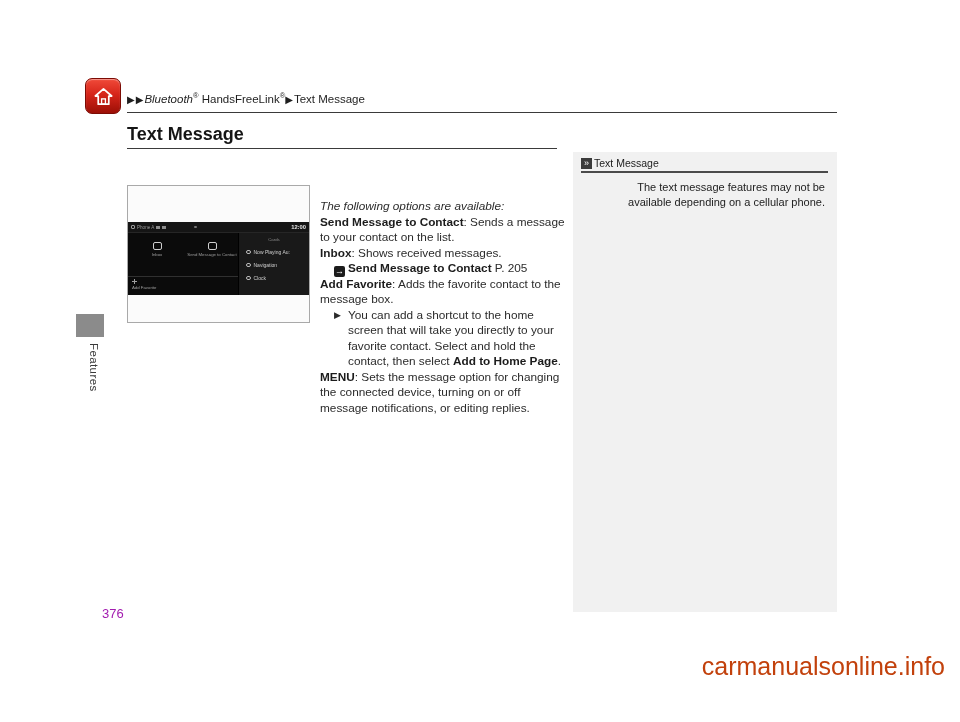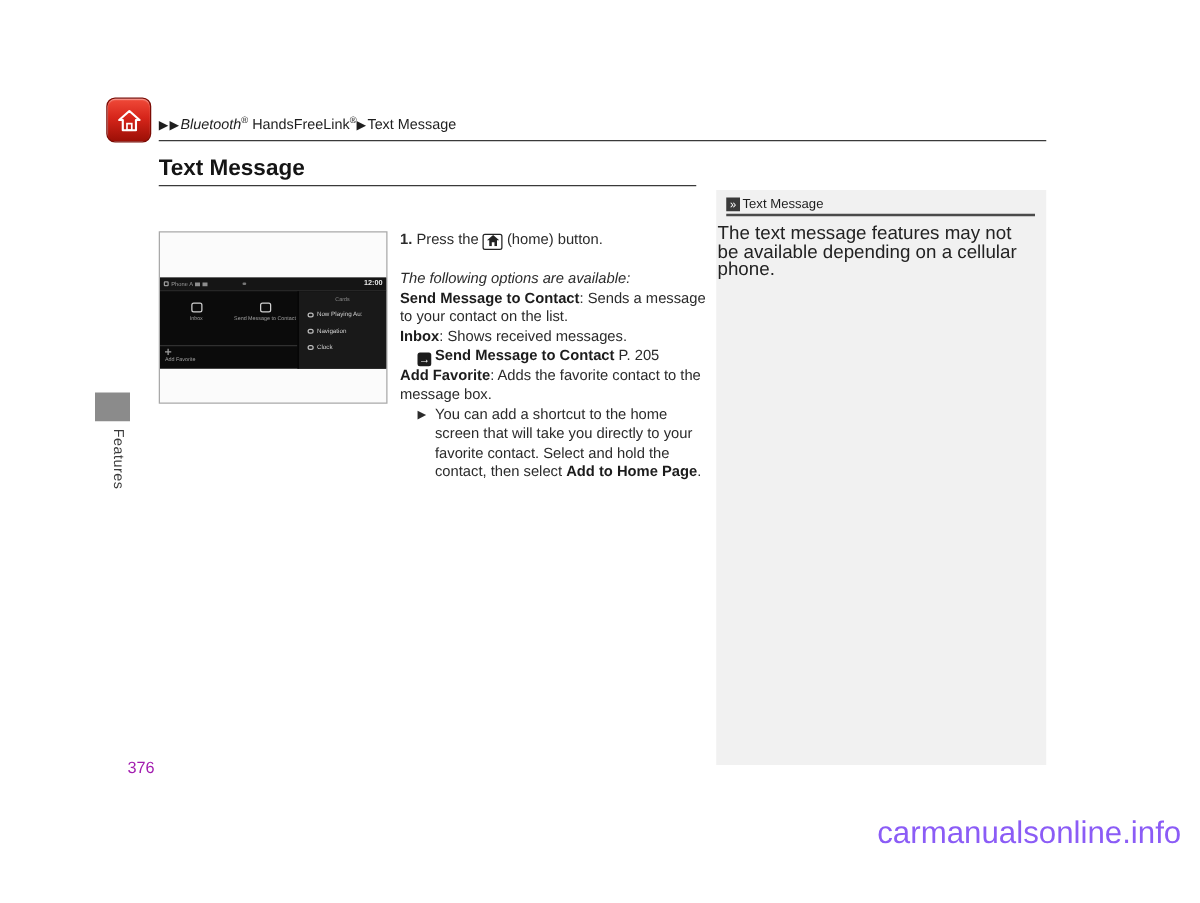--- a/index.html
+++ b/index.html
@@ -58,28 +58,28 @@
   .ref-icon { display:inline-block; width:11px; height:11px; background:#1c1c1c; border-radius:2px; color:#fff;
     font-size:9px; line-height:11px; text-align:center; vertical-align:-1.5px; margin-right:3px; }
   .bullet-para { position:relative; margin-left:14px !important; padding-left:14px; }
   .bullet-mark { position:absolute; left:0; top:0; font-size:9px; color:#2b2b2b; }
 
   
   .sidebar { position:absolute; left:573px; top:152px; width:264px; height:460px; background:#f1f1f1; }
   .sb-head { display:flex; align-items:center; gap:2px; margin:5px 9px 0 8px; padding-bottom:2px; border-bottom:2px solid #4a4a4a; }
   .sb-icon { width:11px; height:11px; background:#3a3a3a; color:#fff; font-size:9px; line-height:10px; text-align:center; flex:0 0 auto; }
   .sb-title { font-size:10.5px; color:#1c1c1c; }
-  .sb-note { margin:7px 12px 0 1px; font-size:15px; line-height:14.5px; color:#222; }
+  .sb-note { margin:7px 12px 0 20px; font-size:11px; line-height:14.5px; color:#222;text-align:right; }
 
   
   .features-tab { position:absolute; left:76px; top:314px; width:28px; height:23px; background:#8b8b8b; }
   .features-label { position:absolute; left:88px; top:343px; writing-mode:vertical-rl; font-size:11.5px; color:#3a3a3a; letter-spacing:0.4px; }
 
   .page-num { position:absolute; left:102px; top:606px; font-size:13px; color:#a21caf; }
-  .watermark { position:absolute; right:15px; top:652px; font-size:25px; color:#8b5cf6; }
+  .watermark { position:absolute; right:15px; top:652px; font-size:25px; color:#c2410c; }
 </style>
 </head>
 <body>
 
 <div class="page">
 
   <div class="home-btn">
     <svg width="23" height="23" viewBox="0 0 24 24">
       <path d="M12 4 L3.5 11.5 H6.5 V20 H17.5 V11.5 H20.5 Z" fill="none" stroke="#ffffff" stroke-width="1.8" stroke-linejoin="round"></path>
       <rect x="10" y="14.5" width="4" height="5.5" fill="none" stroke="#ffffff" stroke-width="1.4"></rect>
@@ -132,36 +132,34 @@
         </div>
         <div class="mi">
           <span class="mi-icon"></span>
           <span>Clock</span>
         </div>
       </div>
     </div>
   </div>
 
   <div class="steps">
-    <p><span class="num">1.</span><span> Press the </span><span class="inline-home"><svg width="11" height="9" viewBox="0 0 12 11">
-            <path d="M6 0 L12 5.2 H9.8 V11 H7.3 V7.2 H4.7 V11 H2.2 V5.2 H0 Z" fill="#222"></path>
-          </svg></span><span> (home) button.</span></p>
 
     <p class="gap-before">The following options are available:</p>
 
     <p><b>Send Message to Contact</b><span>: Sends a message to your contact on the list.</span></p>
 
     <p><b>Inbox</b><span>: Shows received messages.</span></p>
 
     <p class="ref-line"><span class="ref-icon">→</span><b>Send Message to Contact</b><span> P. 205</span></p>
 
     <p><b>Add Favorite</b><span>: Adds the favorite contact to the message box.</span></p>
 
     <p class="bullet-para"><span class="bullet-mark">▶</span><span>You can add a shortcut to the home screen that will take you directly to your favorite contact. Select and hold the contact, then select </span><b>Add to Home Page</b><span>.</span></p>
 
+    <p><b>MENU</b><span>: Sets the message option for changing the connected device, turning on or off message notifications, or editing replies.</span></p>
   </div>
 
   <div class="sidebar">
     <div class="sb-head">
       <span class="sb-icon">»</span>
       <span class="sb-title">Text Message</span>
     </div>
     <p class="sb-note">The text message features may not be available depending on a cellular phone.</p>
   </div>
 

